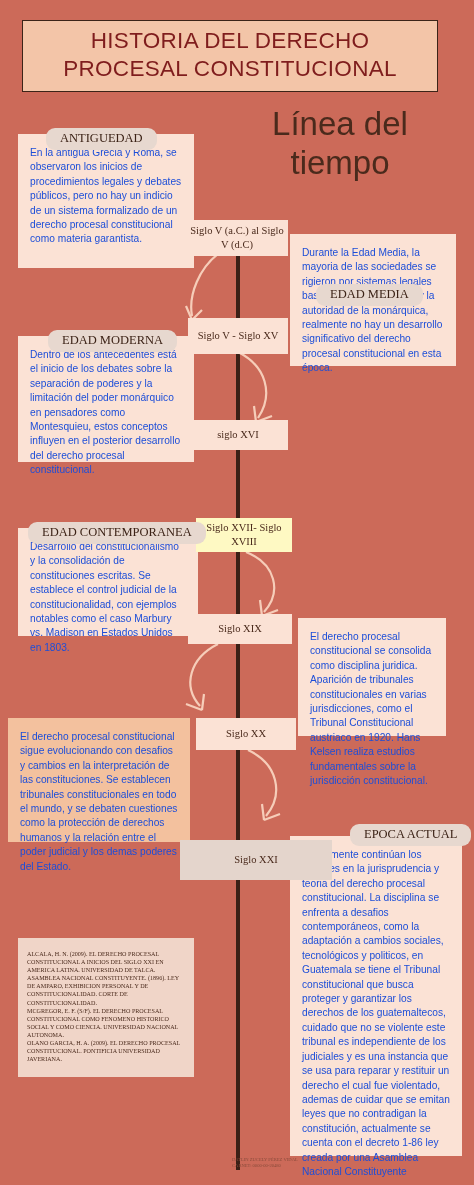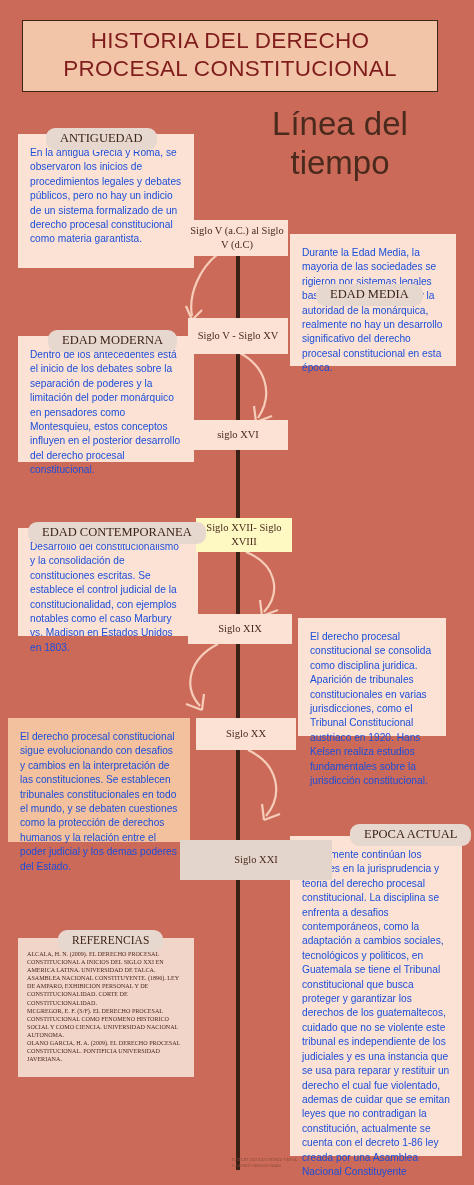--- a/index.html
+++ b/index.html
@@ -234,18 +234,17 @@
     <div class="body">Actualmente continúan los avances en la jurisprudencia y teoria del derecho procesal constitucional. La disciplina se enfrenta a desafios contemporáneos, como la adaptación a cambios sociales, tecnológicos y politicos, en Guatemala se tiene el Tribunal constitucional que busca proteger y garantizar los derechos de los guatemaltecos, cuidado que no se violente este tribunal es independiente de los judiciales y es una instancia que se usa para reparar y restituir un derecho el cual fue violentado, ademas de cuidar que se emitan leyes que no contradigan la constitución, actualmente se cuenta con el decreto 1-86 ley creada por una Asamblea Nacional Constituyente</div>
   </div>
   <div class="chip" style="left:320px; top:824px;margin-left:30px;">EPOCA ACTUAL</div>
 
   <div class="ref-card">
     <div class="reftext">ALCALA, H. N. (2009). EL DERECHO PROCESAL CONSTITUCIONAL A INICIOS DEL SIGLO XXI EN AMERICA LATINA. UNIVERSIDAD DE TALCA.
 ASAMBLEA NACIONAL CONSTITUYENTE. (1896). LEY DE AMPARO, EXHIBICION PERSONAL Y DE CONSTITUCIONALIDAD. CORTE DE CONSTITUCIONALIDAD.
 MCGREGOR, E. F. (S/F). EL DERECHO PROCESAL CONSTITUCIONAL COMO FENOMENO HISTORICO SOCIAL Y COMO CIENCIA. UNIVERSIDAD NACIONAL AUTONOMA.
 OLANO GARCIA, H. A. (2009). EL DERECHO PROCESAL CONSTITUCIONAL. PONTIFICIA UNIVERSIDAD JAVERIANA.</div>
   </div>
-  <div class="chip" style="left:58px; top:930px; font-size:11.5px;">REFERENCIAS</div>
 
   <div class="footer">DATLIN ZUCELY PÉREZ VIDAL
 CARNET: 0000-00-20480</div>
 
 </div>
 
 </body></html>

